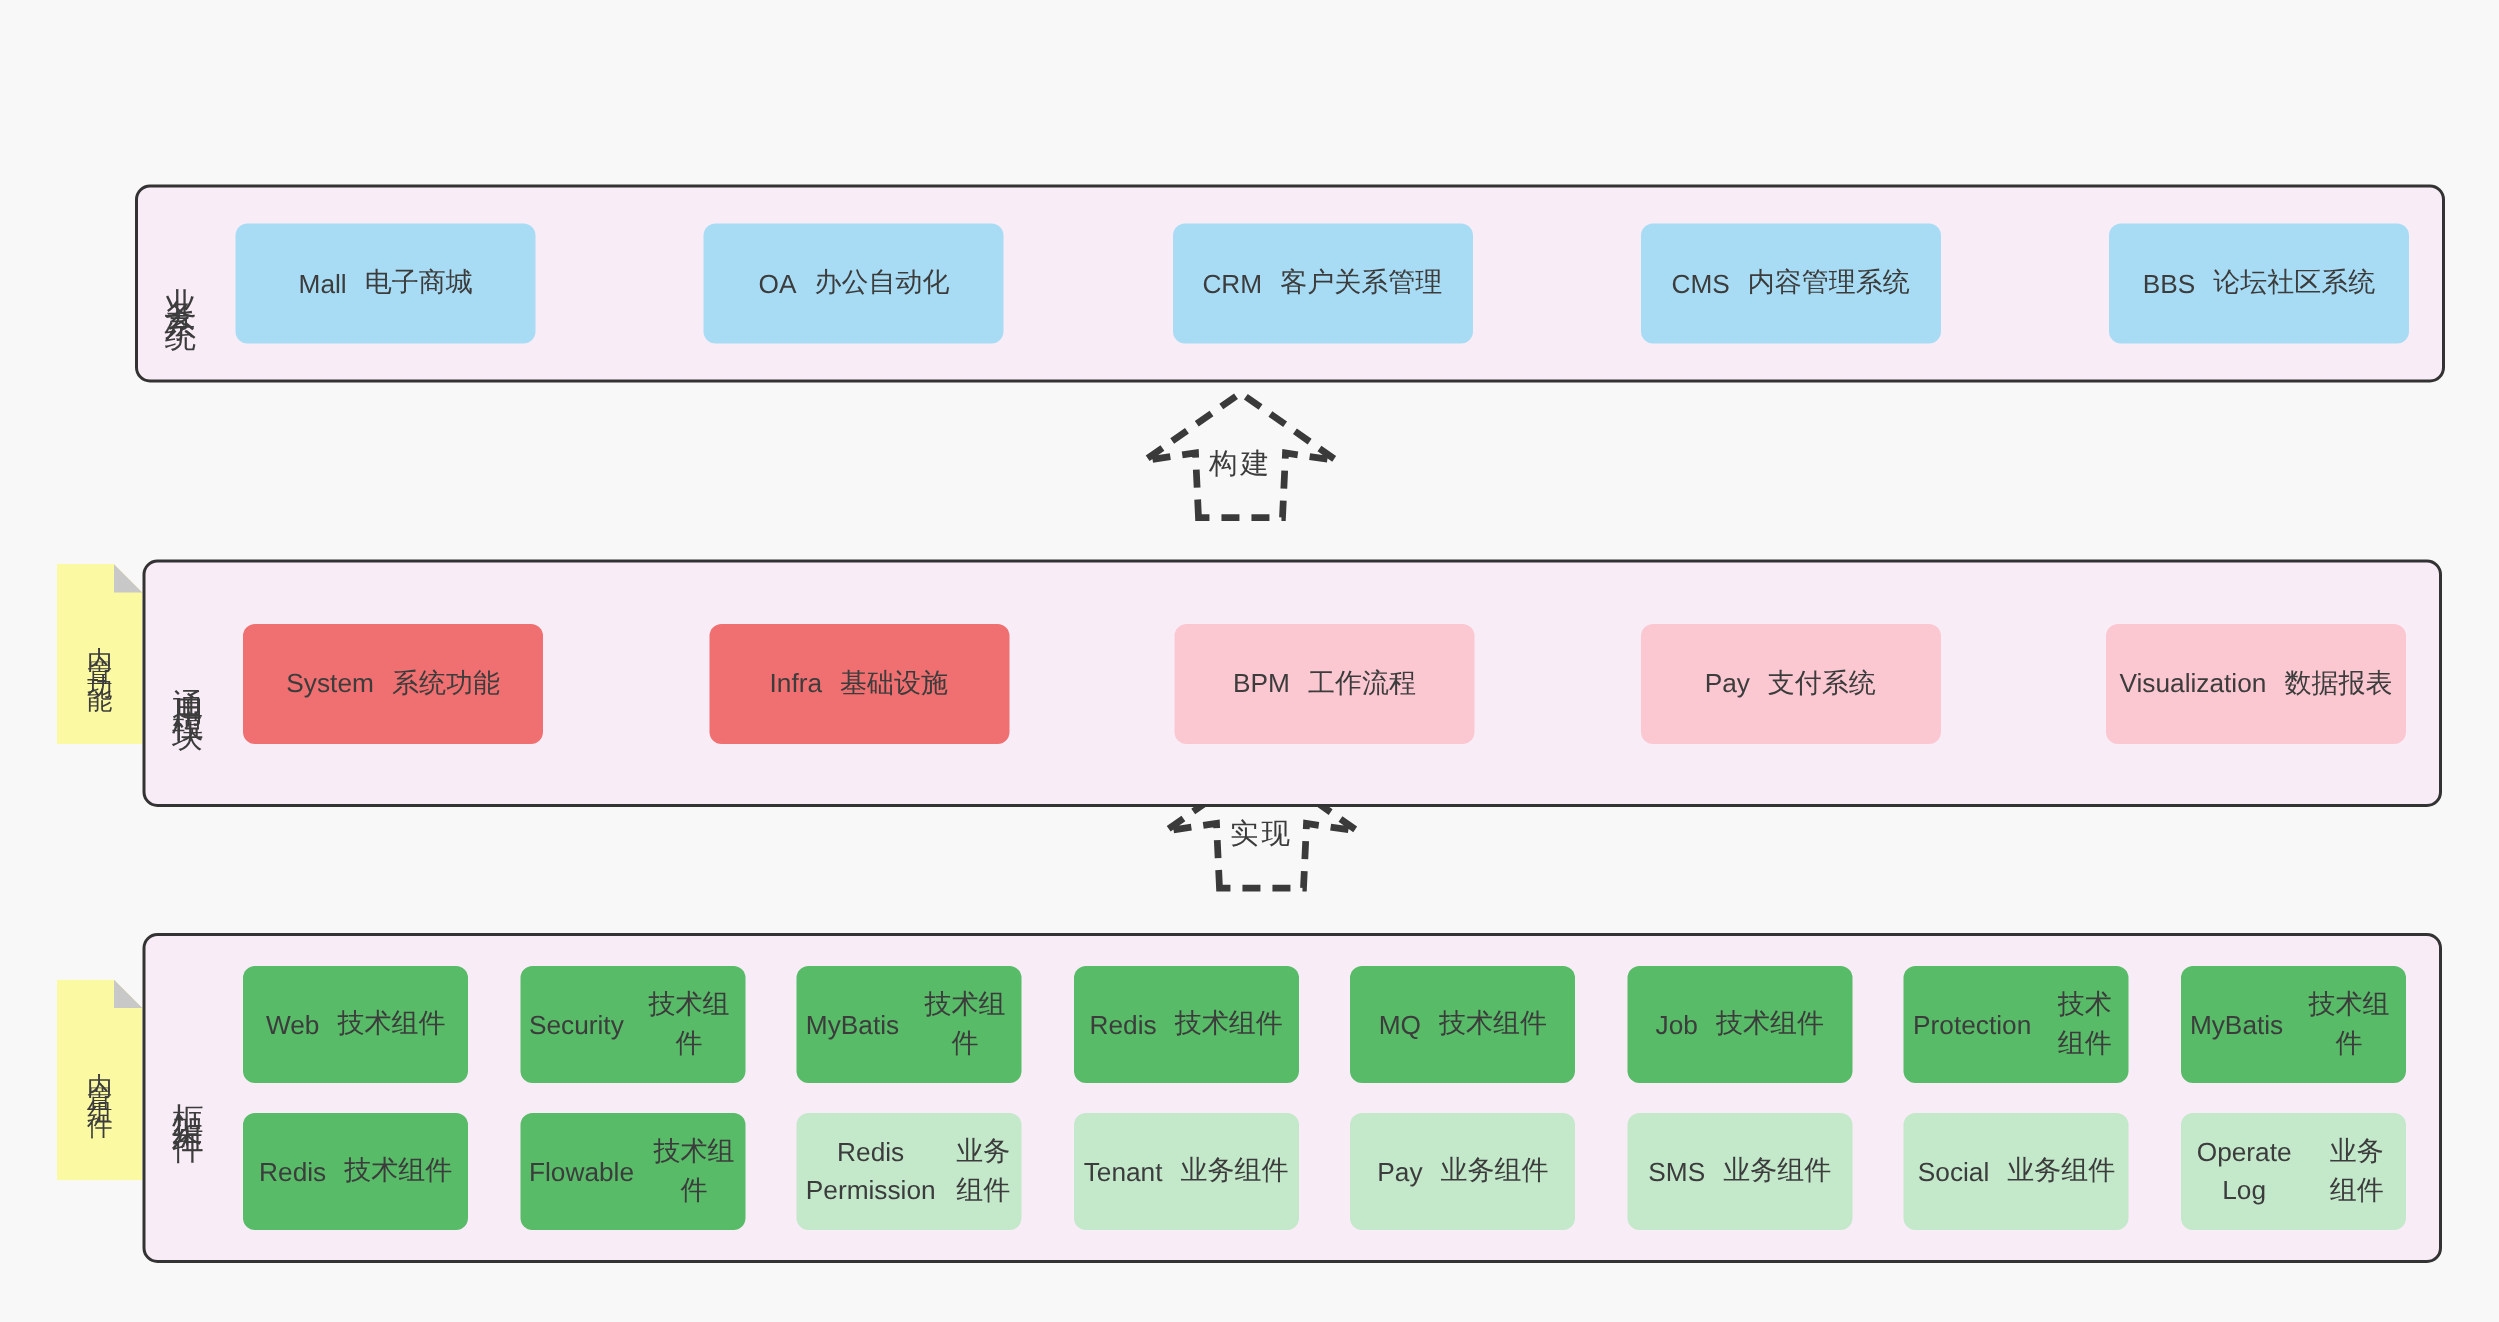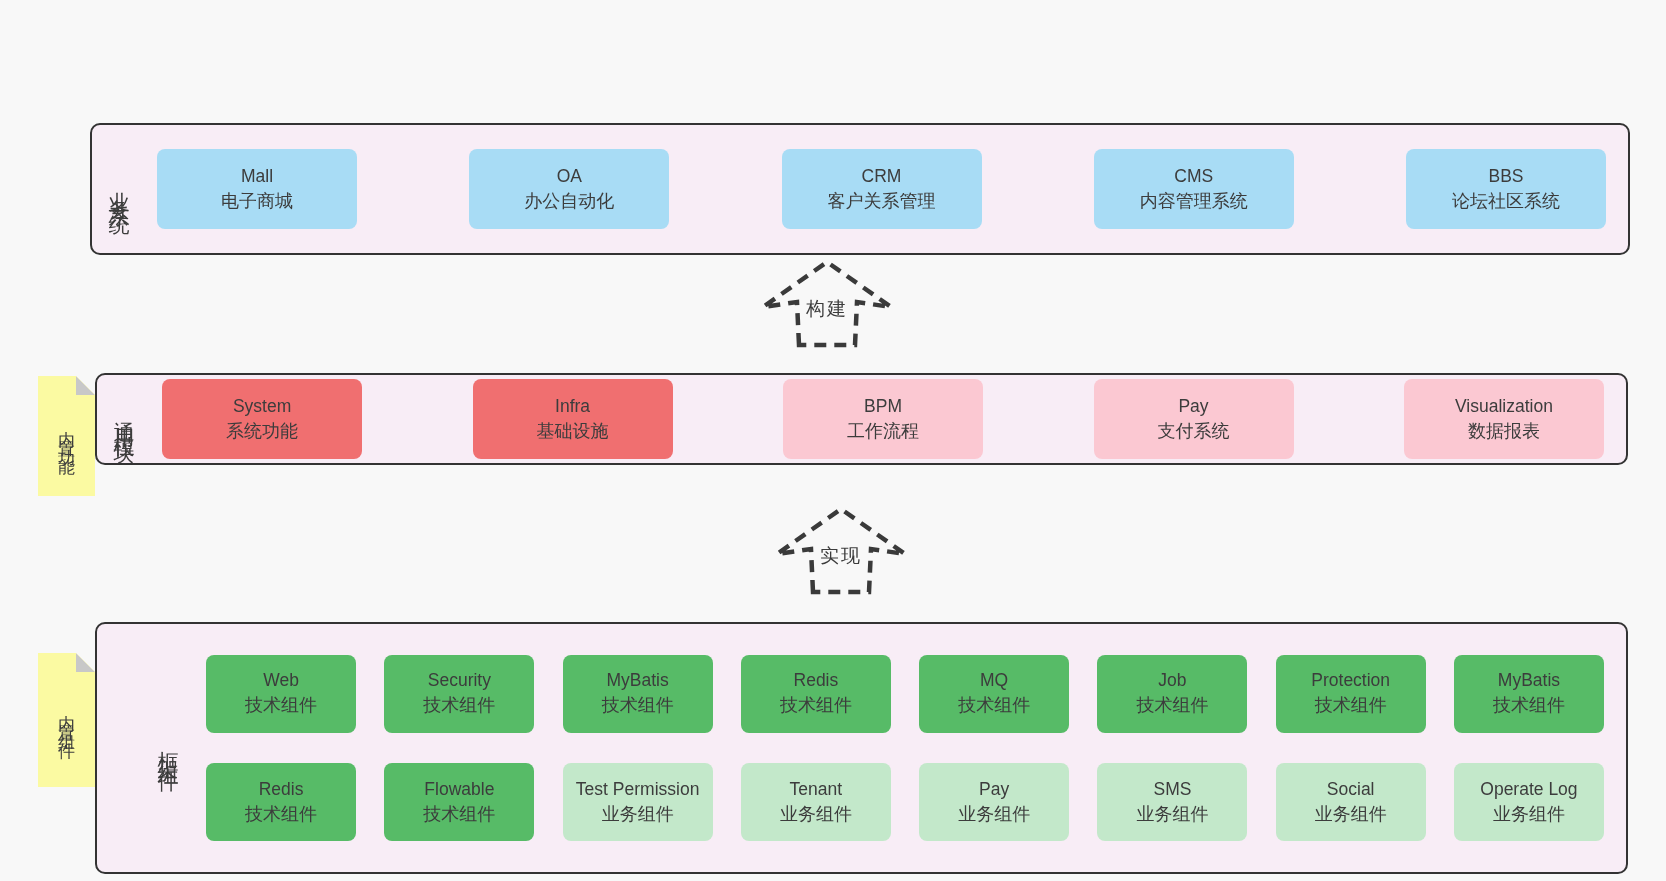--- a/index.html
+++ b/index.html
@@ -45,29 +45,30 @@
     margin:0 22px 0 26px;
   }
   .row{
     display:flex;
     justify-content:space-between;
     align-items:stretch;
   }
   .box{
     box-sizing:border-box;
     display:flex;
-    flex-direction:column;
+    flex-direction:row;
     justify-content:center;
     align-items:center;
     text-align:center;
     border-radius:8px;
     line-height:1.42;
     font-size:17px;
     color:var(--text,#3c3c3c);
     padding:2px 6px;
+    gap:12px;
   }
   .panel--wide .box{width:200px;height:80px;}
   .panel--grid .box{width:150px;height:78px;}
   .box-name{font-size:17.5px;}
   .box-desc{font-size:18px;}
   .box--blue{background:var(--blue,#a8dcf5);}
   .box--red{background:var(--red,#f06f70);}
   .box--pink{background:var(--pink,#fbc8d2);}
   .box--green{background:var(--green,#57bb67);}
   .box--green-light{background:var(--green-light,#c3e8ca);}
@@ -118,22 +119,22 @@
     transform:translateX(-50%);
     background:var(--page-bg,#f8f8f8);
     padding:1px 5px;
     font-size:19px;
     letter-spacing:2px;
     color:var(--text,#3c3c3c);
     white-space:nowrap;
   }
   
   #panel-business{left:90px;top:123px;width:1540px;height:132px;}
-  #panel-modules{left:95px;top:373px;width:1533px;height:92px;}
-  #panel-framework{left:95px;top:622px;width:1533px;height:252px;padding-left:44px;}
+  #panel-modules{left:95px;top:373px;width:1533px;height:165px;}
+  #panel-framework{left:95px;top:622px;width:1533px;height:220px;}
   #tag-modules{left:38px;top:376px;width:57px;height:120px;}
   #tag-framework{left:38px;top:653px;width:57px;height:134px;}
   #arrow-build{left:757px;top:257px;text-align:right;}
   #arrow-implement{left:771px;top:504px;}
 </style>
 </head>
 <body>
 
 <div class="canvas">
 
@@ -255,21 +256,21 @@
         <div class="row">
           <div class="box box--green">
             <div class="box-name">Redis</div>
             <div class="box-desc">技术组件</div>
           </div>
           <div class="box box--green">
             <div class="box-name">Flowable</div>
             <div class="box-desc">技术组件</div>
           </div>
           <div class="box box--green-light">
-            <div class="box-name">Test Permission</div>
+            <div class="box-name">Redis Permission</div>
             <div class="box-desc">业务组件</div>
           </div>
           <div class="box box--green-light">
             <div class="box-name">Tenant</div>
             <div class="box-desc">业务组件</div>
           </div>
           <div class="box box--green-light">
             <div class="box-name">Pay</div>
             <div class="box-desc">业务组件</div>
           </div>

